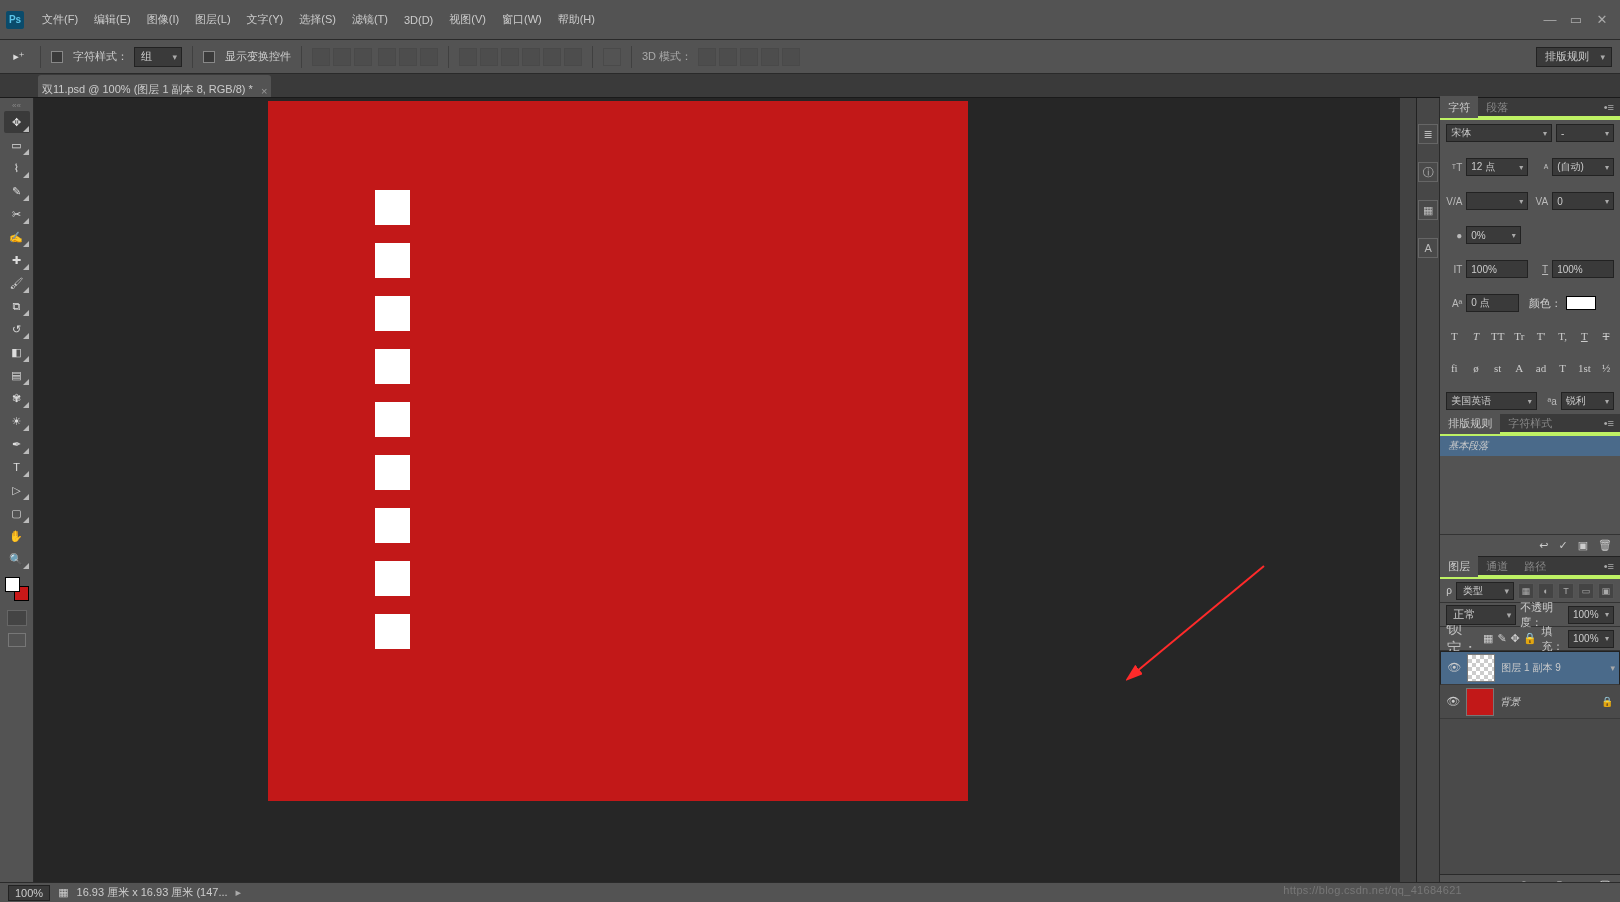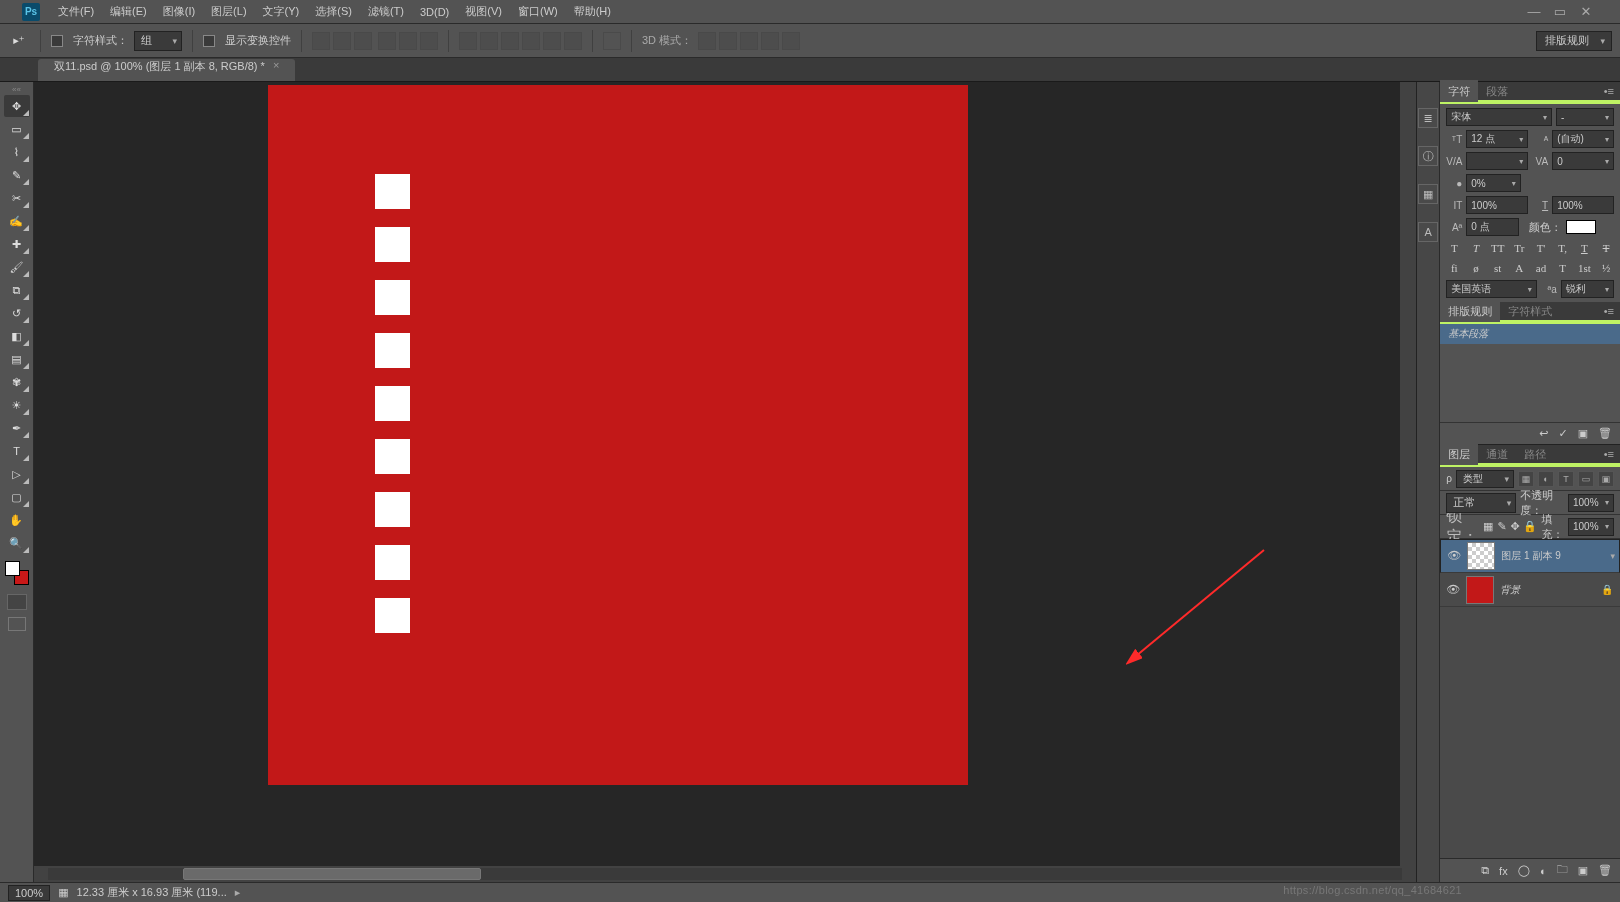--- a/index.html
+++ b/index.html
@@ -1,36 +1,36 @@
 <!DOCTYPE html>
 <html><head>
 <meta charset="utf-8">
 <style>
 *{margin:0;padding:0;box-sizing:border-box;font-family:"Microsoft YaHei",Arial,sans-serif;font-size:11px;color:#ccc;user-select:none}
 body{background:#535353;width:1620px;height:902px;overflow:hidden;position:relative}
 
-.menubar{height:24px;background:#535353;display:flex;align-items:center;padding:0 22px;border-bottom:1px solid #2a2a2a}
+.menubar{height:40px;background:#535353;display:flex;align-items:center;padding:0 6px;border-bottom:1px solid #2a2a2a}
 .ps-logo{width:18px;height:18px;background:#0a4b6b;color:#5bc4e8;font-weight:bold;display:flex;align-items:center;justify-content:center;font-size:10px;border-radius:2px;margin-right:10px}
 .menu-item{padding:0 8px;height:24px;display:flex;align-items:center;cursor:default}
 .win-controls{margin-left:auto;display:flex;gap:2px}
 .win-btn{width:24px;height:16px;display:flex;align-items:center;justify-content:center;color:#aaa;font-size:13px}
 
 .optbar{height:34px;background:#535353;border-bottom:1px solid #2a2a2a;display:flex;align-items:center;padding:0 8px;gap:6px}
 .opt-icon{width:22px;height:22px;display:flex;align-items:center;justify-content:center;color:#ddd}
 .chk{width:12px;height:12px;border:1px solid #888;background:#3a3a3a;display:inline-block;margin-right:4px}
 .sel{background:#3a3a3a;border:1px solid #222;height:20px;padding:0 18px 0 6px;display:flex;align-items:center;position:relative;min-width:48px}
 .sel::after{content:"▾";position:absolute;right:4px;color:#aaa;font-size:9px}
 .vsep{width:1px;height:22px;background:#404040;margin:0 4px}
 .grp{display:flex;gap:3px}
 .grp .dim{width:18px;height:18px;border:1px solid #444;background:#4a4a4a;opacity:.6}
 .arrange-btn{background:#3a3a3a;border:1px solid #222;height:20px;padding:0 22px 0 8px;margin-left:auto;position:relative;display:flex;align-items:center}
 .arrange-btn::after{content:"▾";position:absolute;right:6px;color:#aaa;font-size:9px}
 
 .tabbar{height:24px;background:#3a3a3a;display:flex;align-items:flex-end;padding-left:38px;border-bottom:1px solid #1a1a1a}
-.tab{background:#535353;height:22px;padding:0 16px;display:flex;align-items:flex-start;gap:8px;border-top-left-radius:3px;border-top-right-radius:3px;font-size:10px}
+.tab{background:#535353;height:22px;padding:0 4px;display:flex;align-items:flex-end;gap:8px;border-top-left-radius:3px;border-top-right-radius:3px;font-size:10px}
 .tab .x{color:#999;cursor:pointer}
 
 .main{display:flex;height:calc(100% - 24px - 34px - 24px - 20px)}
 
 .tools{width:34px;background:#535353;border-right:1px solid #2a2a2a;display:flex;flex-direction:column;align-items:center;padding-top:2px;gap:1px}
 .collapse-grip{width:30px;height:10px;display:flex;align-items:center;justify-content:center;color:#888;font-size:8px}
 .tool{width:26px;height:22px;display:flex;align-items:center;justify-content:center;color:#ddd;position:relative;border-radius:2px}
 .tool.active{background:#3a3a3a}
 .tool.tri::after{content:"";position:absolute;right:1px;bottom:1px;border:3px solid transparent;border-right-color:#bbb;border-bottom-color:#bbb;width:0;height:0}
 .swatches{width:24px;height:24px;position:relative;margin-top:6px}
@@ -50,21 +50,21 @@
 
 .rightcol{width:204px;background:#535353;display:flex;border-left:1px solid #222}
 .dock-strip{width:28px;background:#474747;border-right:1px solid #2a2a2a;display:flex;flex-direction:column;align-items:center;padding-top:26px;gap:18px}
 .dock-icon{width:20px;height:20px;border:1px solid #666;background:#4a4a4a;display:flex;align-items:center;justify-content:center;color:#bbb;font-size:11px}
 .panels{flex:1;display:flex;flex-direction:column}
 .panel-tabs{height:22px;background:#3a3a3a;display:flex;align-items:center;border-bottom:4px solid #bef264}
 .ptab{padding:0 8px;height:22px;display:flex;align-items:center;color:#ccc}
 .ptab.active{background:#535353}
 .ptab.dim{color:#888}
 .pmenu{margin-left:auto;padding:0 6px;color:#aaa}
-.char-panel{background:#535353;padding:4px 6px;display:flex;flex-direction:column;gap:4px}
+.char-panel{background:#535353;padding:4px 6px;display:flex;flex-direction:column;gap:16px}
 .crow{display:flex;align-items:center;gap:4px}
 .cinput{background:#3a3a3a;border:1px solid #222;height:18px;flex:1;padding:0 4px;display:flex;align-items:center;font-size:10px;position:relative}
 .cinput.dd::after{content:"▾";position:absolute;right:4px;color:#aaa;font-size:8px}
 .clabel{width:16px;text-align:right;color:#bbb;font-size:10px}
 .color-swatch{width:30px;height:14px;background:#fff;border:1px solid #000}
 .type-icons{display:flex;justify-content:space-between;padding:2px 0}
 .type-icons span{width:16px;text-align:center;font-size:11px;font-family:serif;color:#ccc}
 .style-panel{background:#535353;flex:0 0 120px;display:flex;flex-direction:column}
 .style-row{height:20px;background:#4a6a8a;padding:0 8px;display:flex;align-items:center;font-style:italic;font-size:10px}
 .style-body{flex:1;background:#535353}
@@ -372,17 +372,17 @@
         </div>
       </div>
 
     </div>
   </div>
 </div>
 
 <div class="status">
   <span class="zoom">100%</span>
   <span>▦</span>
-  <span>12.33 厘米 x 16.93 厘米 (119...</span>
+  <span>16.93 厘米 x 16.93 厘米 (147...</span>
   <span class="arrow">▸</span>
 </div>
 
 <div class="watermark">https://blog.csdn.net/qq_41684621</div>
 
 </body></html>

